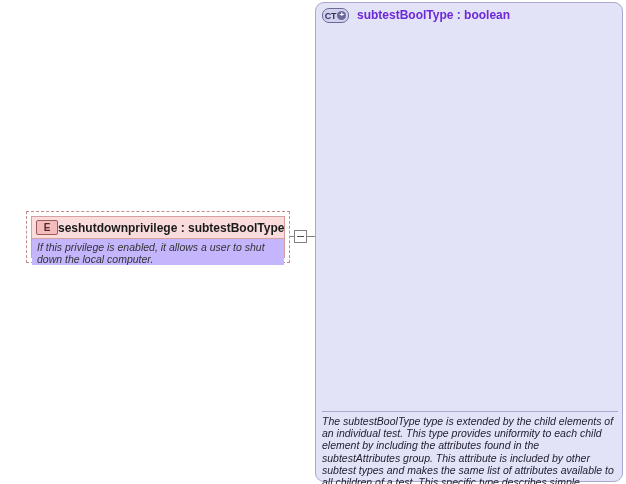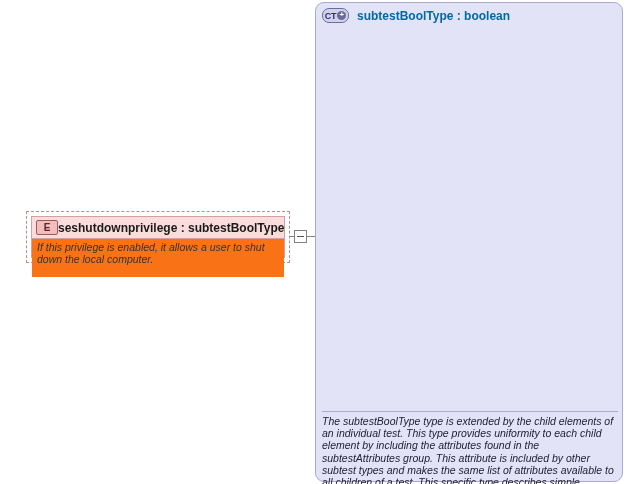--- a/index.html
+++ b/index.html
@@ -63,26 +63,26 @@
     flex: 0 0 auto;
   }
   #element-title {
     margin-left: 0;
     font-size: 12px;
     font-weight: bold;
     color: #1a1a1a;
     white-space: nowrap;
   }
   #element-doc {
-    padding: 2px 5px 12px 5px;
+    padding: 2px 5px 0 5px;
     font-style: italic;
     font-size: 10.5px;
     line-height: 12px;
     color: #333333;
-    background: #f97316;
+    background: #c4b5fd;
   }
   #cardinality {
     position: absolute;
     left: 4px;
     top: 224px;
     font-style: italic;
     font-size: 11px;
     color: #333333;
     margin-left: 36px;
   }
@@ -134,21 +134,20 @@
     background: #e3e3f7;
     border: 1px solid #a9a9cf;
     border-radius: 9px;
     box-sizing: border-box;
   }
   #ct-header {
     position: absolute;
     left: 6px;
     top: 5px;
     display: flex;
-    align-items: center;
   }
   .badge-ct {
     width: 27px;
     height: 15px;
     border: 1px solid #6b6b99;
     background: #d2d2ef;
     border-radius: 7px;
     font-size: 9px;
     font-weight: bold;
     color: #31315e;
@@ -168,21 +167,21 @@
     color: #ffffff;
     font-size: 8px;
     line-height: 8px;
     text-align: center;
     font-weight: bold;
   }
   #ct-title {
     margin-left: 8px;
     font-size: 12px;
     font-weight: bold;
-    color: #0369a1;
+    color: #6d28d9;
     white-space: nowrap;
   }
 
   
   #ct-doc {
     position: absolute;
     left: 322px;
     top: 411px;
     width: 296px;
     height: 64px;

